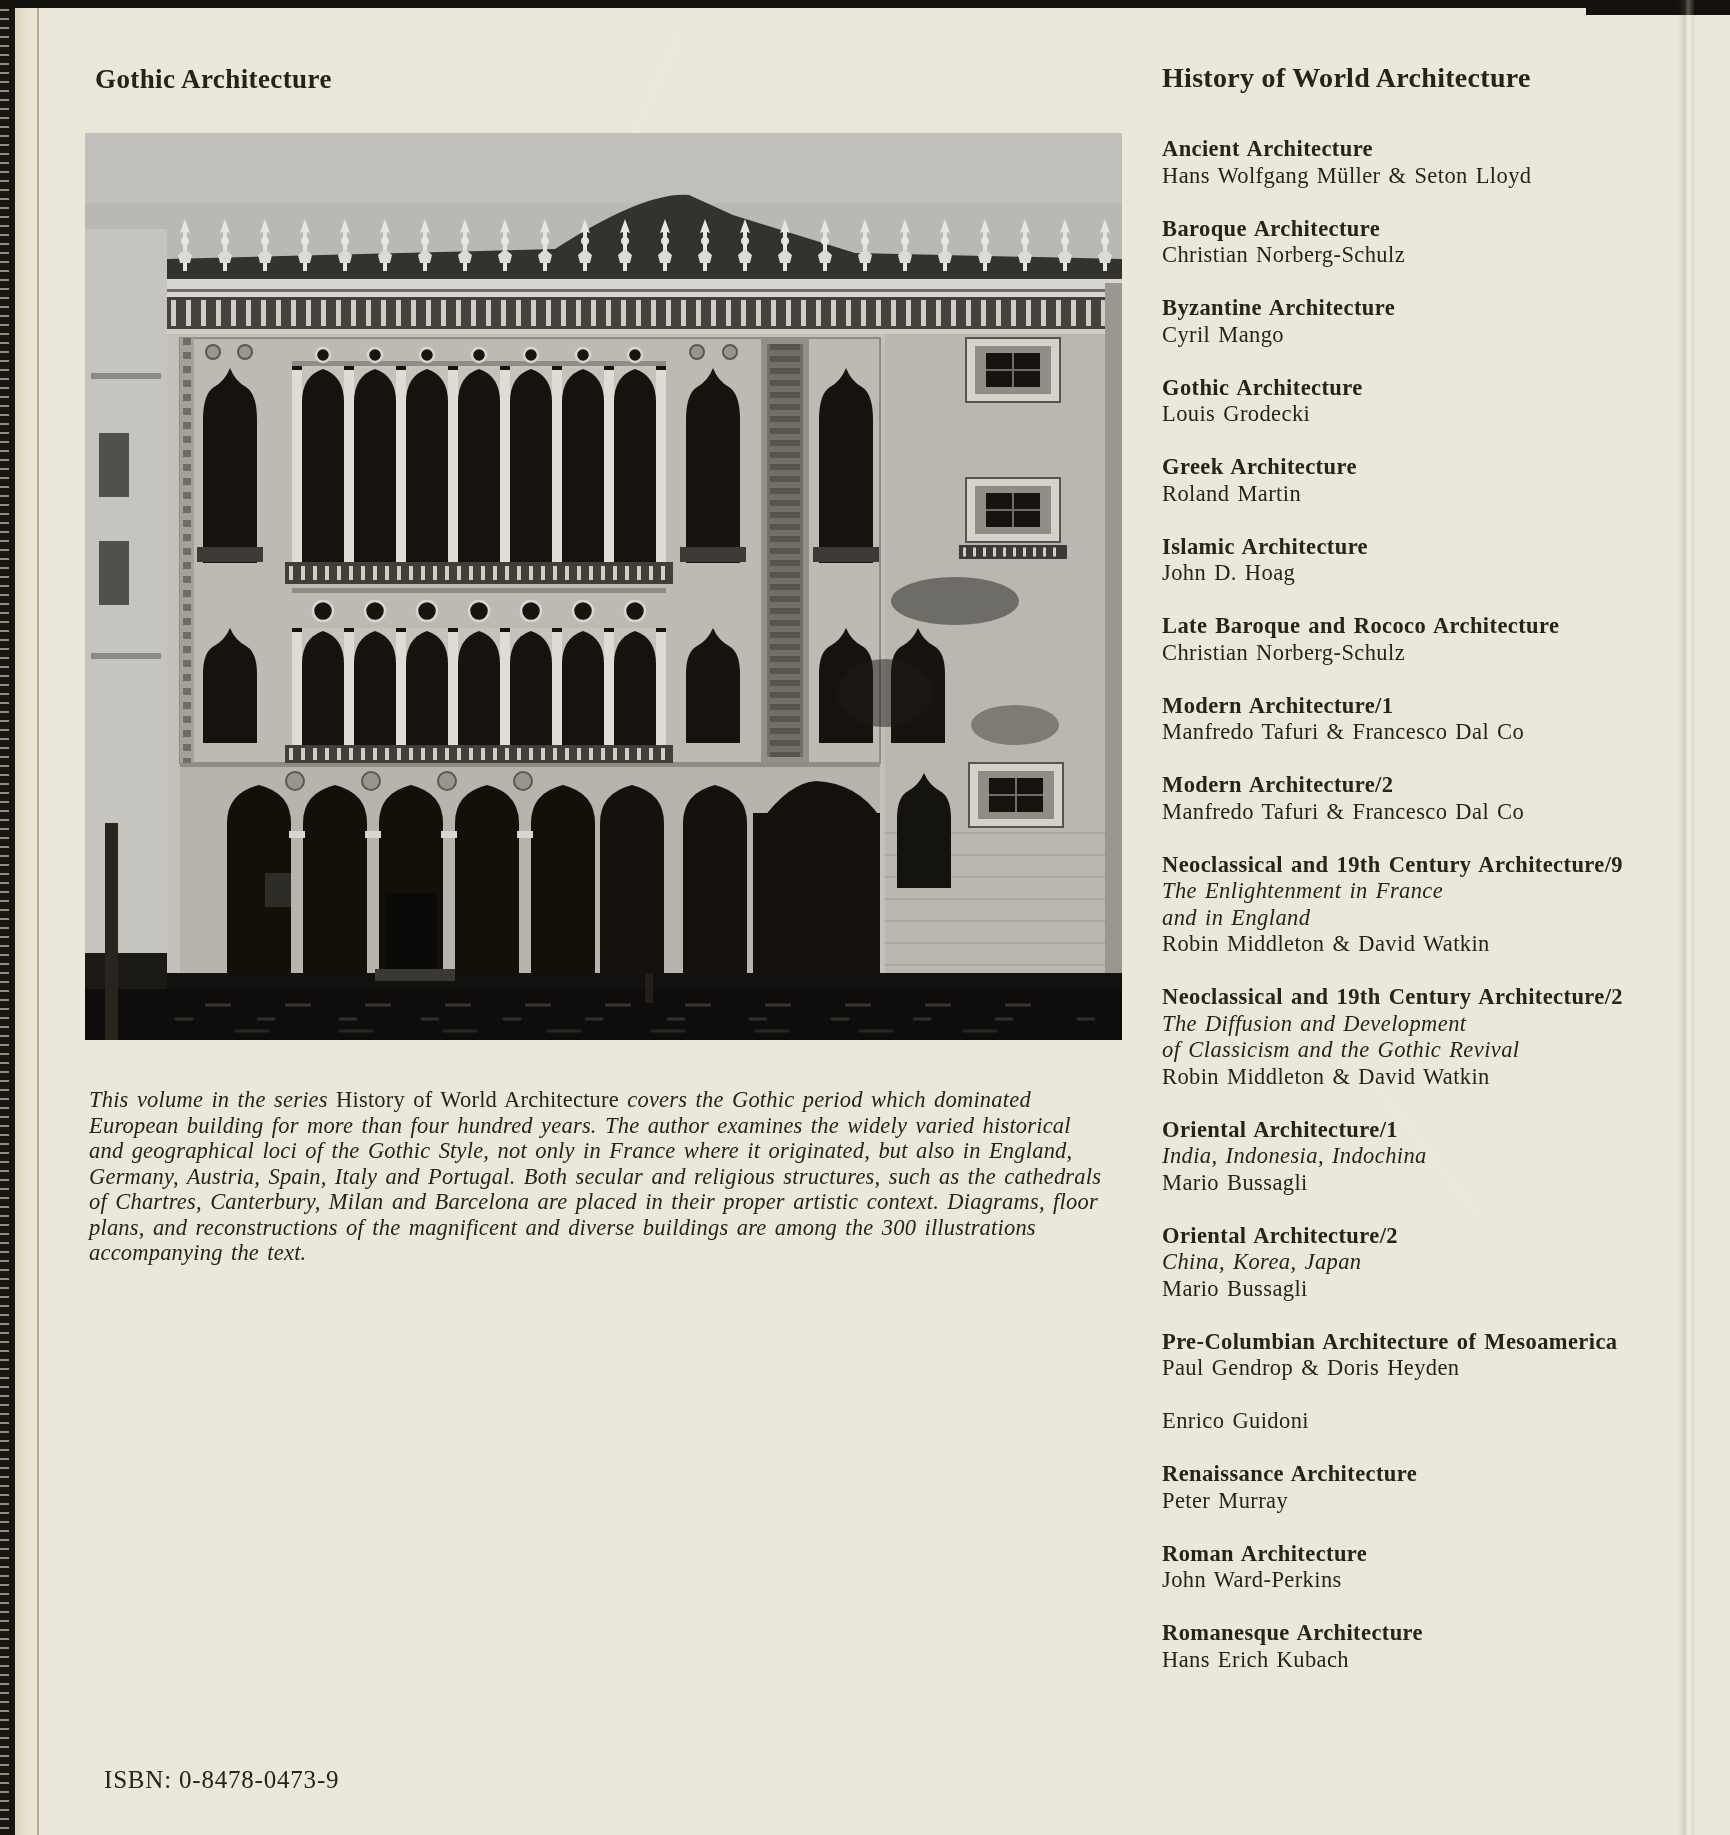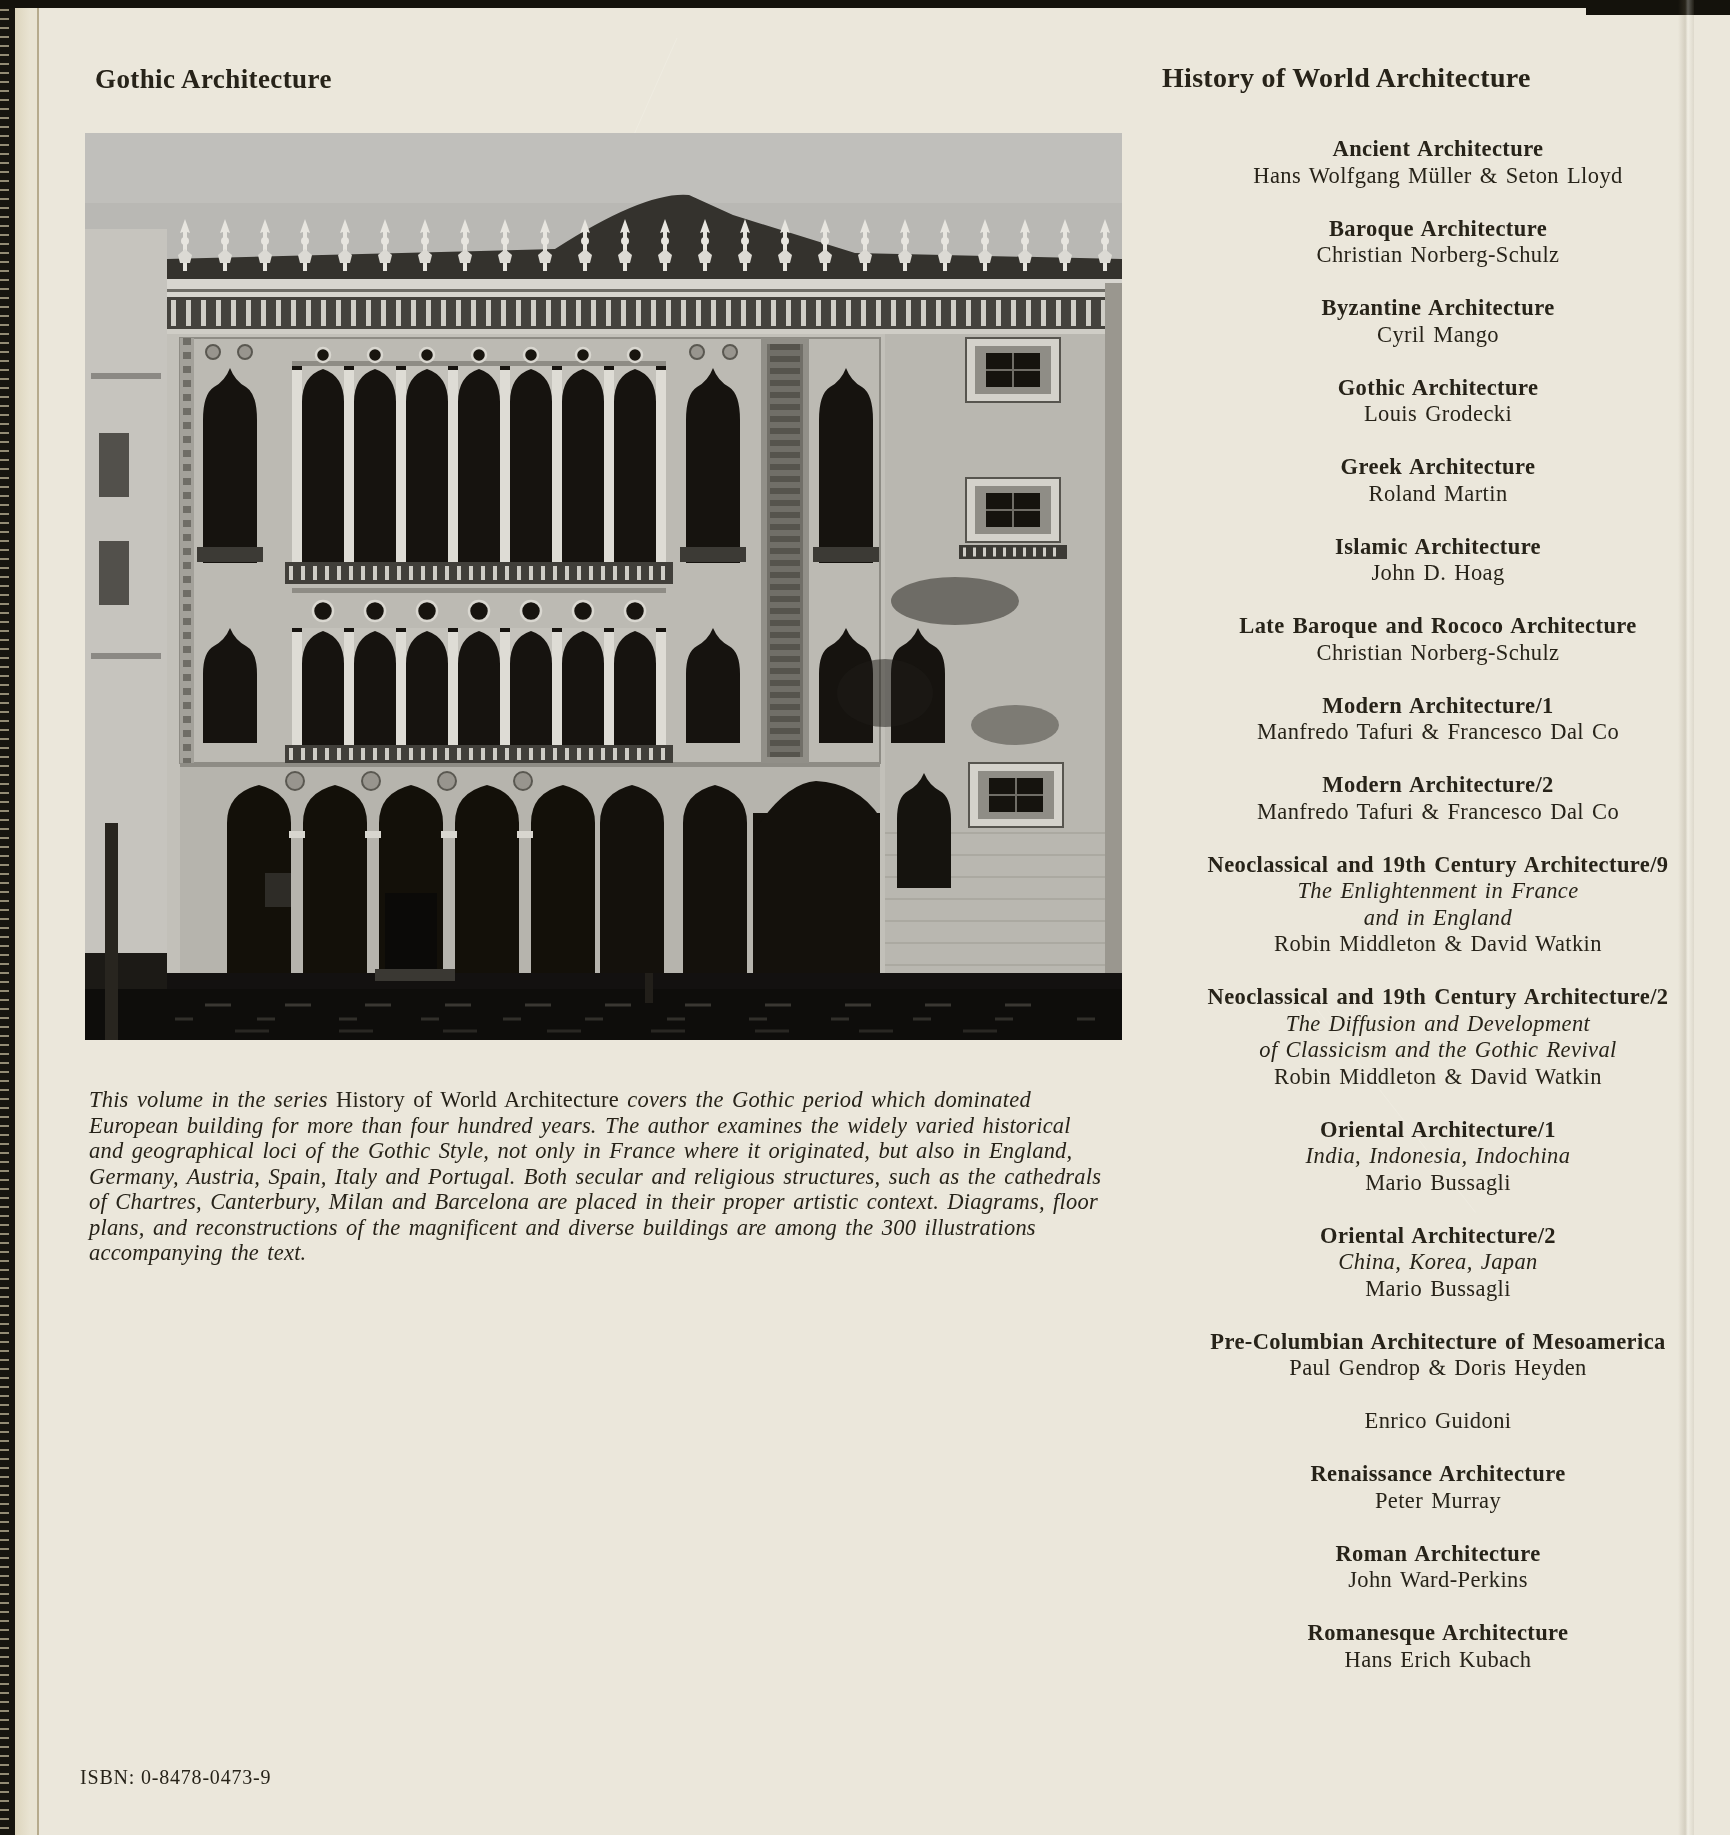--- a/index.html
+++ b/index.html
@@ -49,27 +49,27 @@
     font-size:22.5px; line-height:25.5px; font-style:italic;
     word-spacing:2.5px; letter-spacing:0.2px;
   }
   .blurb .rm{font-style:normal;}
 
   .series{position:absolute; left:1162px; top:62px; width:552px;}
   .series h2{
     margin:0 0 42px 0; font-size:28px; font-weight:bold; letter-spacing:0.3px;
   }
   .entry{margin-bottom:26.5px; font-size:22.5px; line-height:26.5px;
-         letter-spacing:0.4px; word-spacing:2px;text-align:center;}
+         letter-spacing:0.4px; word-spacing:2px;}
   .entry-title{font-weight:bold;}
   .entry-sub{font-style:italic;}
 
   .isbn{
-    position:absolute; left:80px; top:1766px;
-    font-size:20px; letter-spacing:0.8px;
+    position:absolute; left:104px; top:1766px;
+    font-size:25px; letter-spacing:0.8px;
   }
 </style>
 </head>
 <body>
 
 <div class="page">
 
   <div class="film-strip"></div>
   <div class="edge-margin"></div>
   <div class="top-band"></div>

